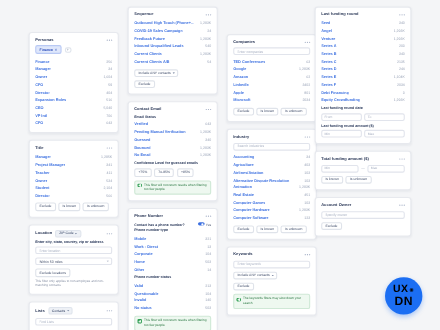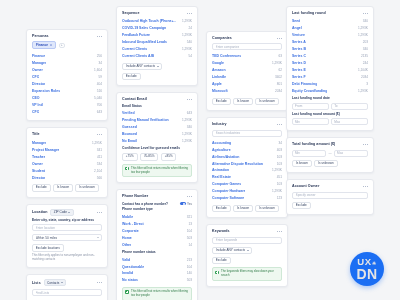--- a/index.html
+++ b/index.html
@@ -137,27 +137,27 @@
     flex: 1; height: 7px; border: 0.4px solid #e1e4ec; border-radius: 2px;
     display: flex; align-items: center; padding: 0 2px; background: #fff;
   }
   .range-in span { font-size: 3.1px; color: #a8b0c2; }
   .range-dash { font-size: 3.2px; color: #9aa4b8; }
 
   .logo {
     position: absolute; right: 16px; bottom: 14px;
     width: 34px; height: 34px; border-radius: 50%;
     background: #1b6ef3; display: flex; flex-direction: column;
-    align-items: center; justify-content: center; color: #e5e5e5;
+    align-items: center; justify-content: center; color: #000000;
     font-weight: 700; letter-spacing: 0.5px; line-height: 1;
     box-shadow: 0 2px 5px rgba(27,110,243,0.35);
   }
   .logo .l1 { font-size: 9.5px; display: flex; align-items: baseline; gap: 0.5px; }
   .logo .l1 .star { font-size: 5px; }
-  .logo .l2 { font-size: 14px; margin-top: 1px; }
+  .logo .l2 { font-size: 11px; margin-top: 1px; }
 </style>
 </head>
 <body>
 
 <div class="board">
 
   <div class="col col-1">
 
     <div class="card">
       <div class="card-head">

